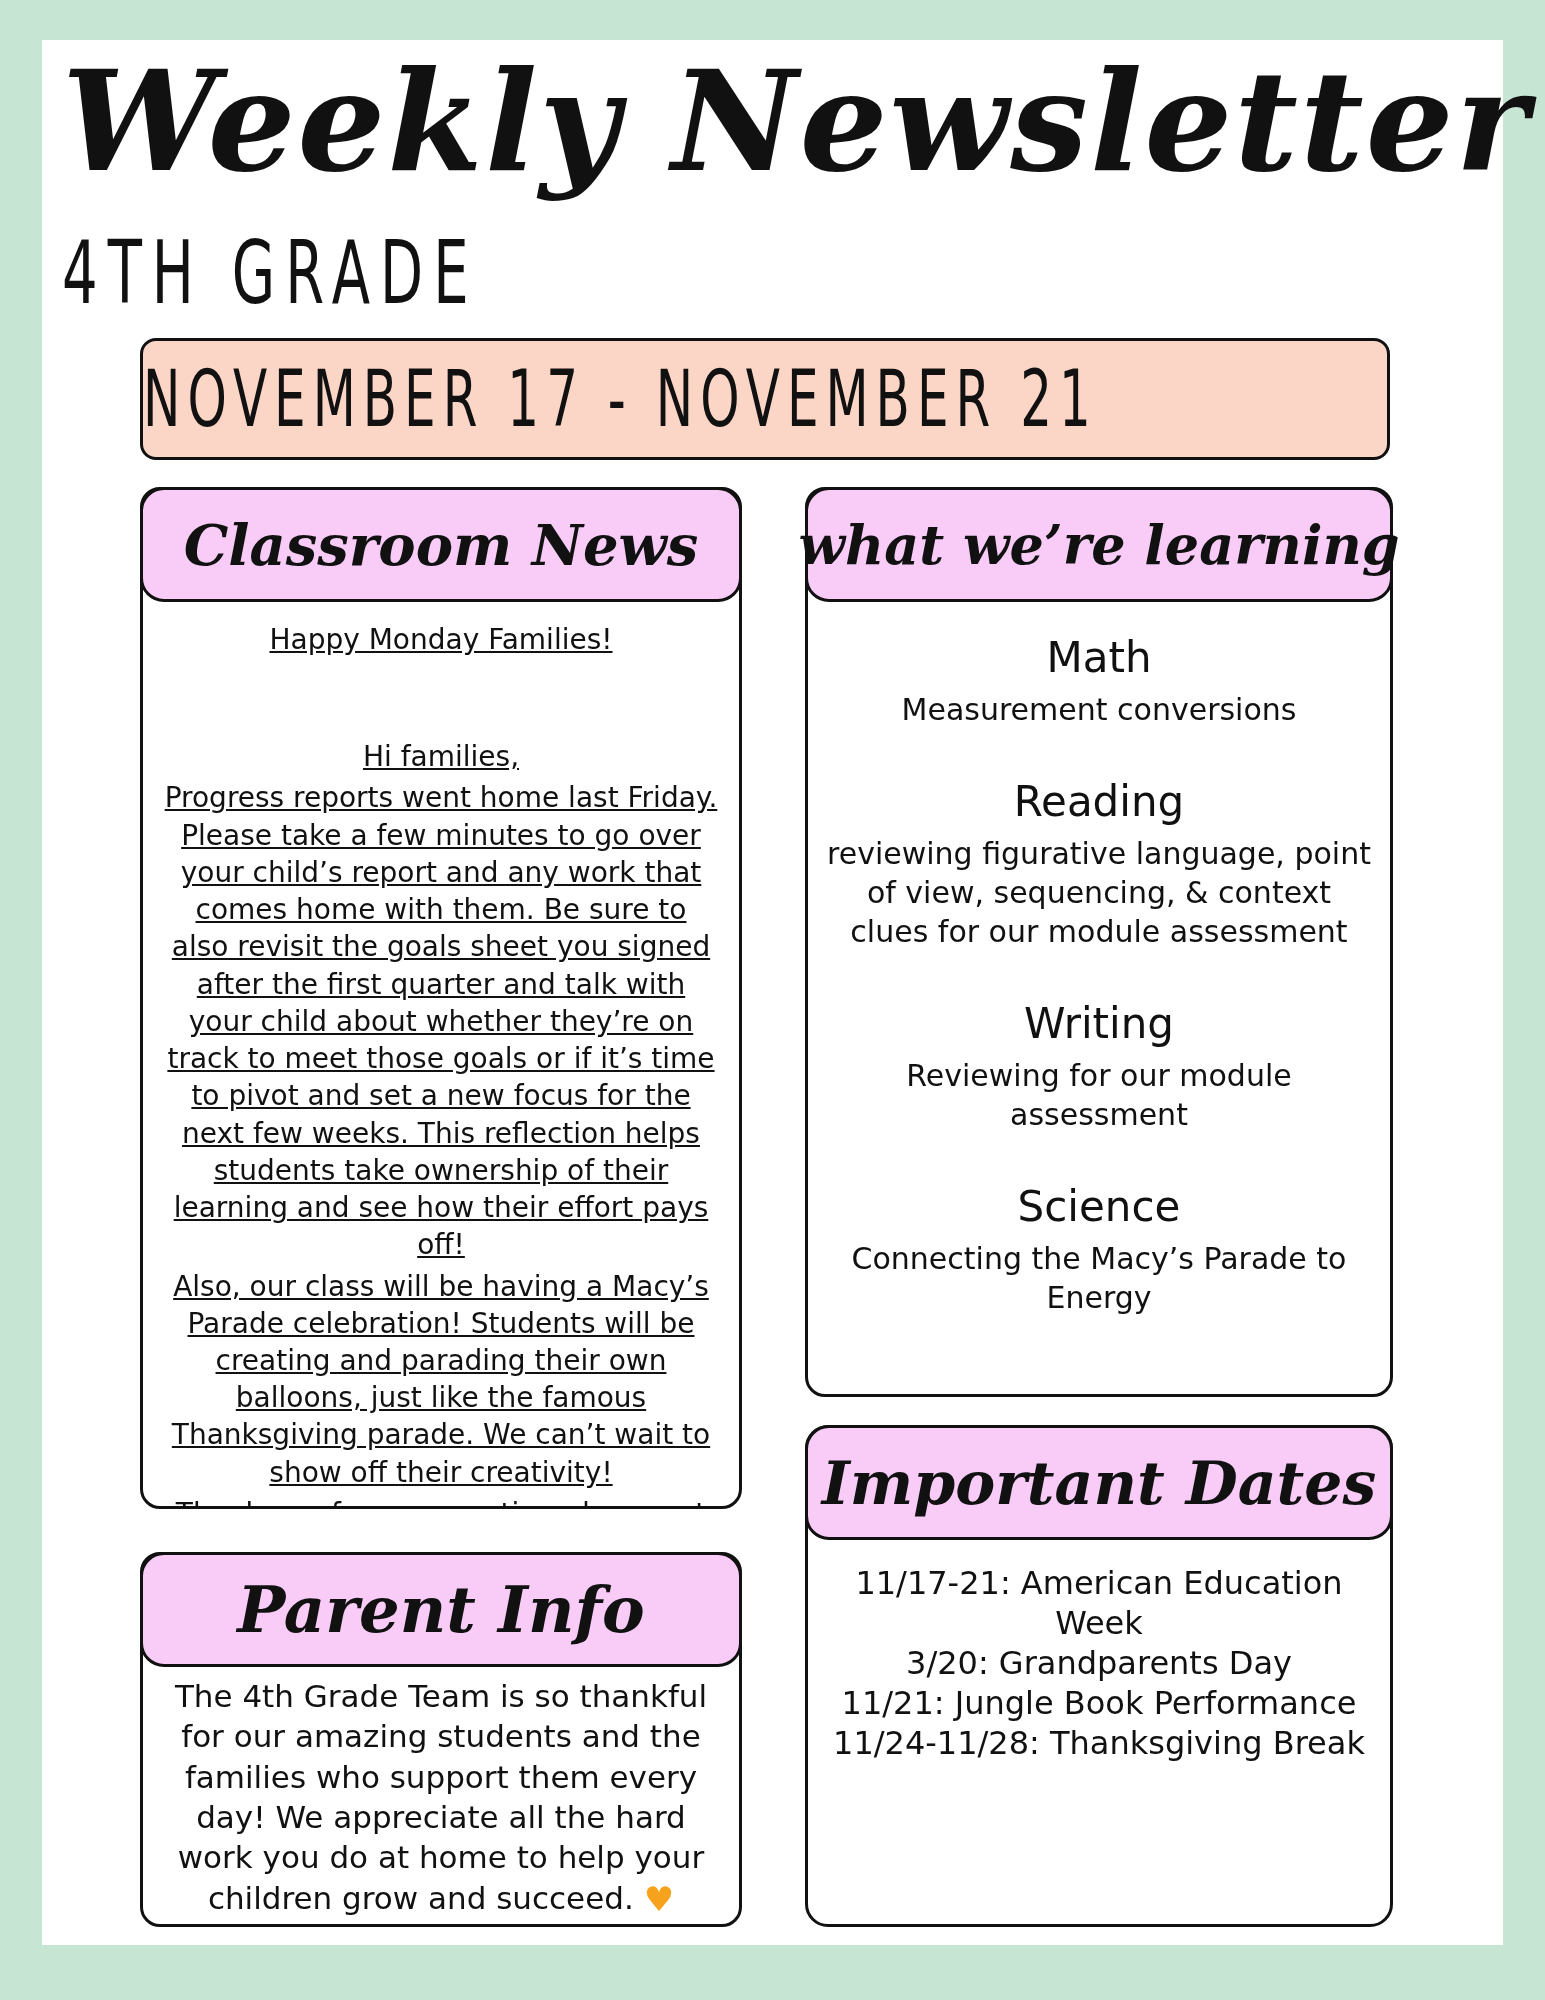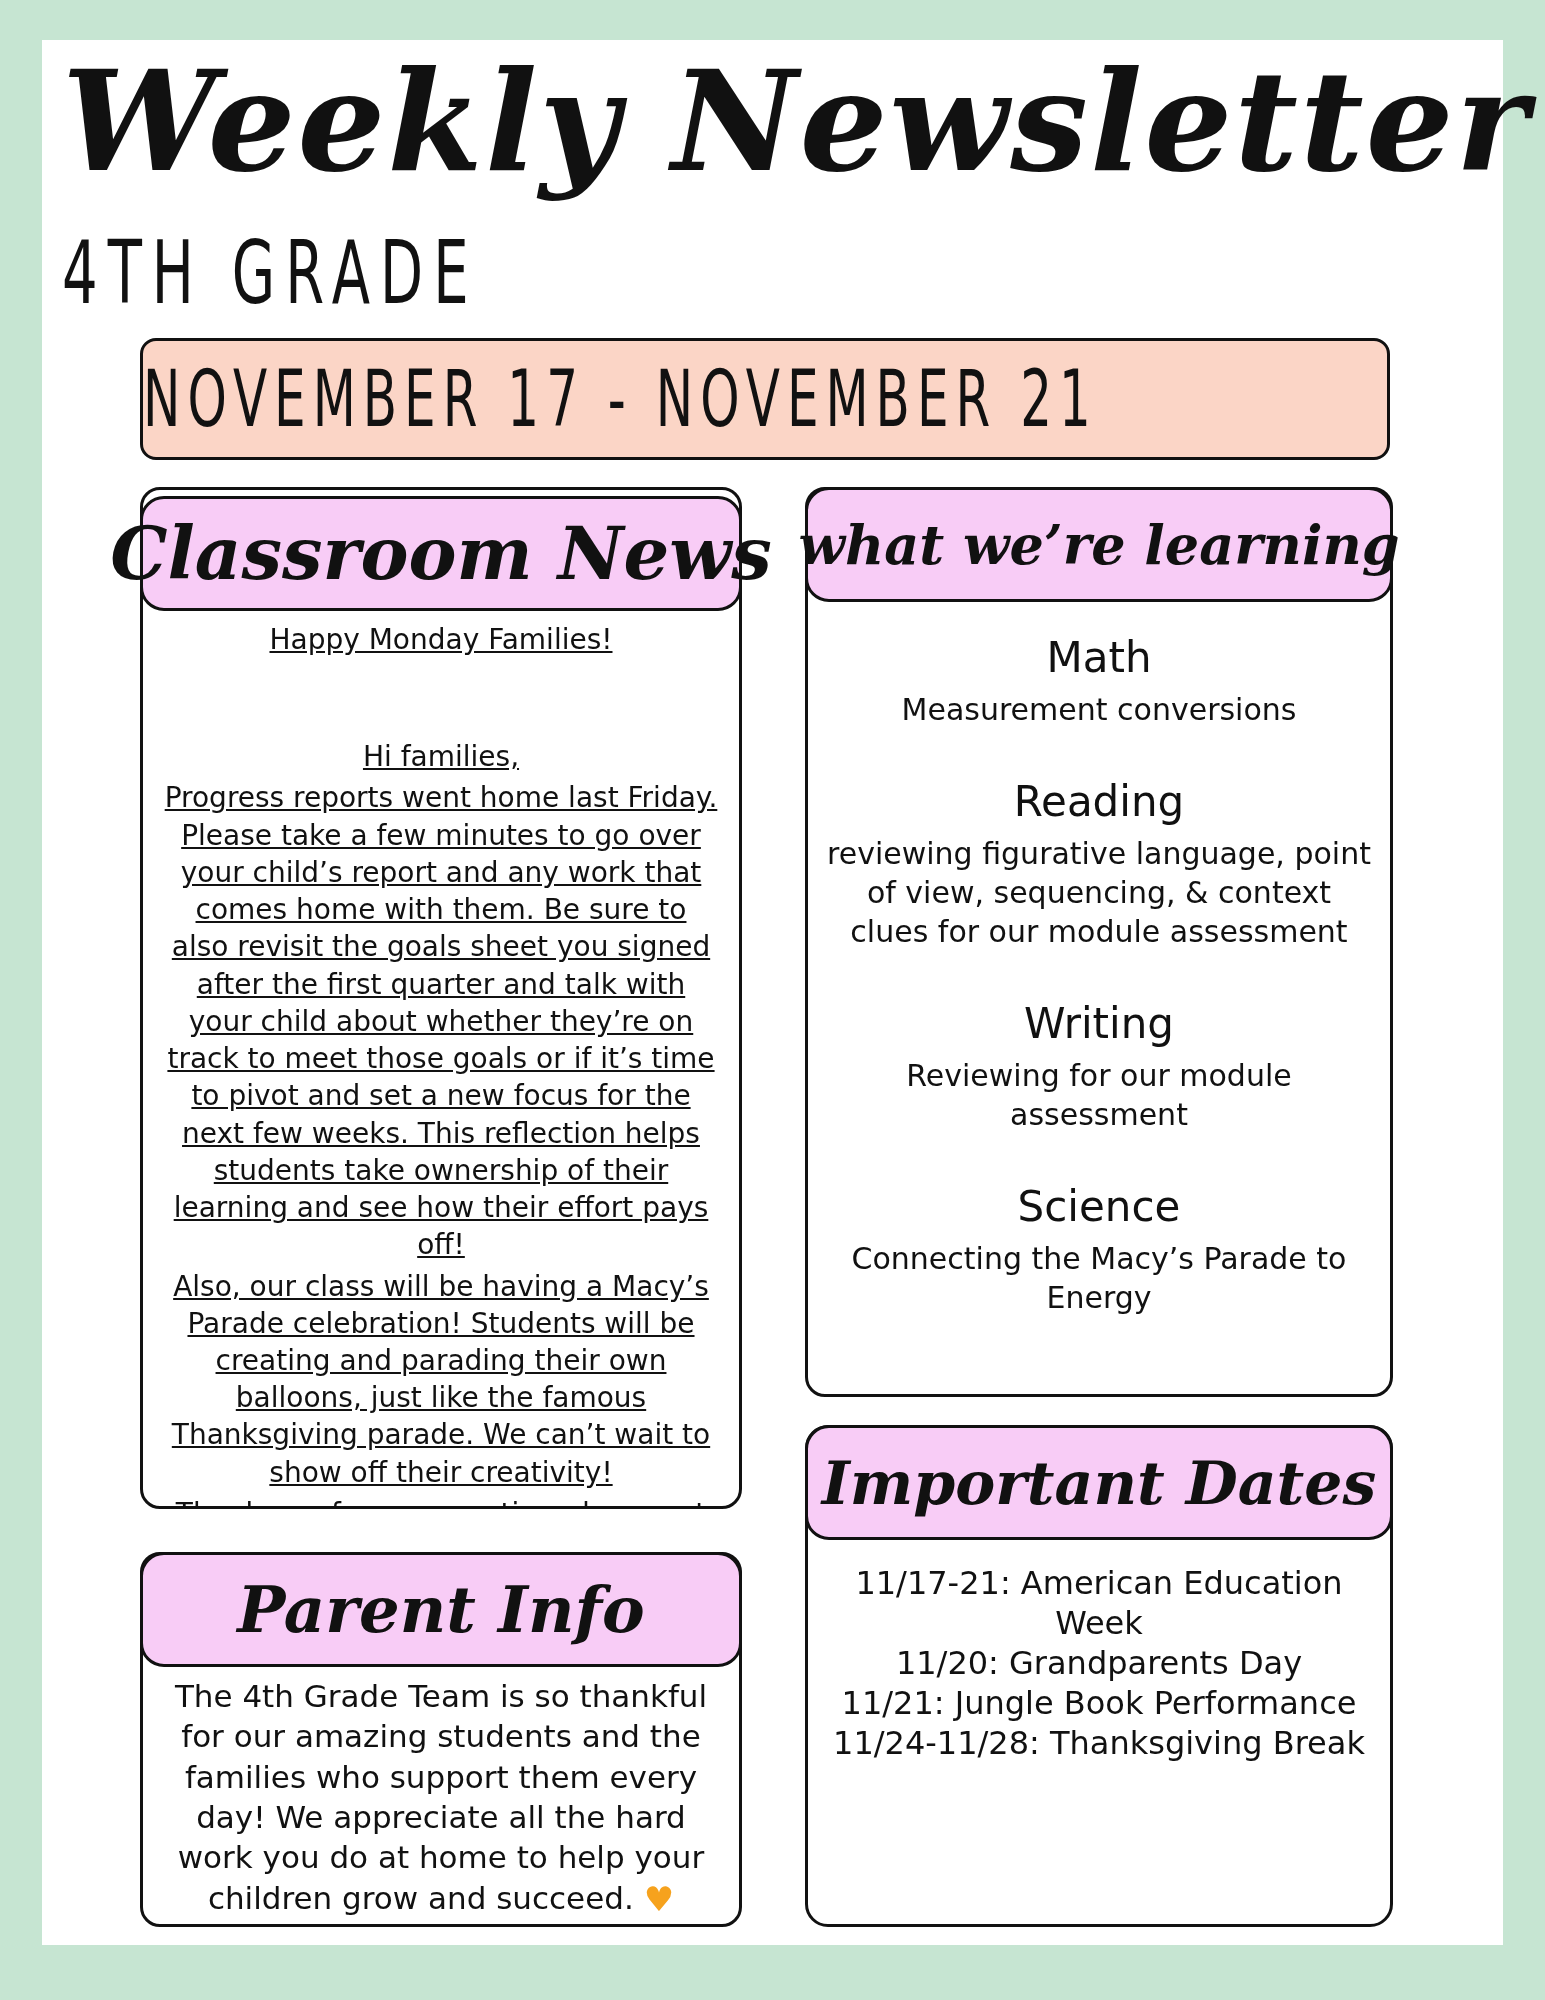--- a/index.html
+++ b/index.html
@@ -61,21 +61,21 @@
     display:flex;align-items:center;justify-content:center;
     box-sizing:border-box;
     font-family:"DejaVu Serif",serif;
     font-style:italic;font-weight:700;
     white-space:nowrap;
   }
   .card-news   {left:98px; top:447px; width:602px; height:1022px;}
   .card-parent {left:98px; top:1512px;width:602px; height:375px;}
   .card-learn  {left:763px;top:447px; width:588px; height:910px;}
   .card-dates  {left:763px;top:1385px;width:588px; height:502px;border-radius:23px;}
-  .card-news   .card-header{font-size:72px;margin-top:9px;}
+  .card-news   .card-header{font-size:56px;}
   .card-parent .card-header{font-size:64px;}
   .card-learn  .card-header{font-size:54px;}
   .card-dates  .card-header{font-size:60px;}
   .card-body{
     position:absolute;left:0;right:0;top:115px;bottom:0;
     padding:12px 16px;
     text-align:center;
     box-sizing:border-box;
     overflow:hidden;
   }
@@ -150,20 +150,20 @@
           <p class="subject-title">Science</p>
           <p class="subject-body">Connecting the Macy’s Parade to Energy</p>
         </div>
       </div>
     </section>
 
     <section class="card card-dates">
       <div class="card-header">Important Dates</div>
       <div class="card-body dates-body">
         <p>11/17-21: American Education Week</p>
-        <p>11/20: Grandparents Day</p>
+        <p>3/20: Grandparents Day</p>
         <p>11/21: Jungle Book Performance</p>
         <p>11/24-11/28: Thanksgiving Break</p>
       </div>
     </section>
 
   </div>
 </div>
 
 </body></html>

